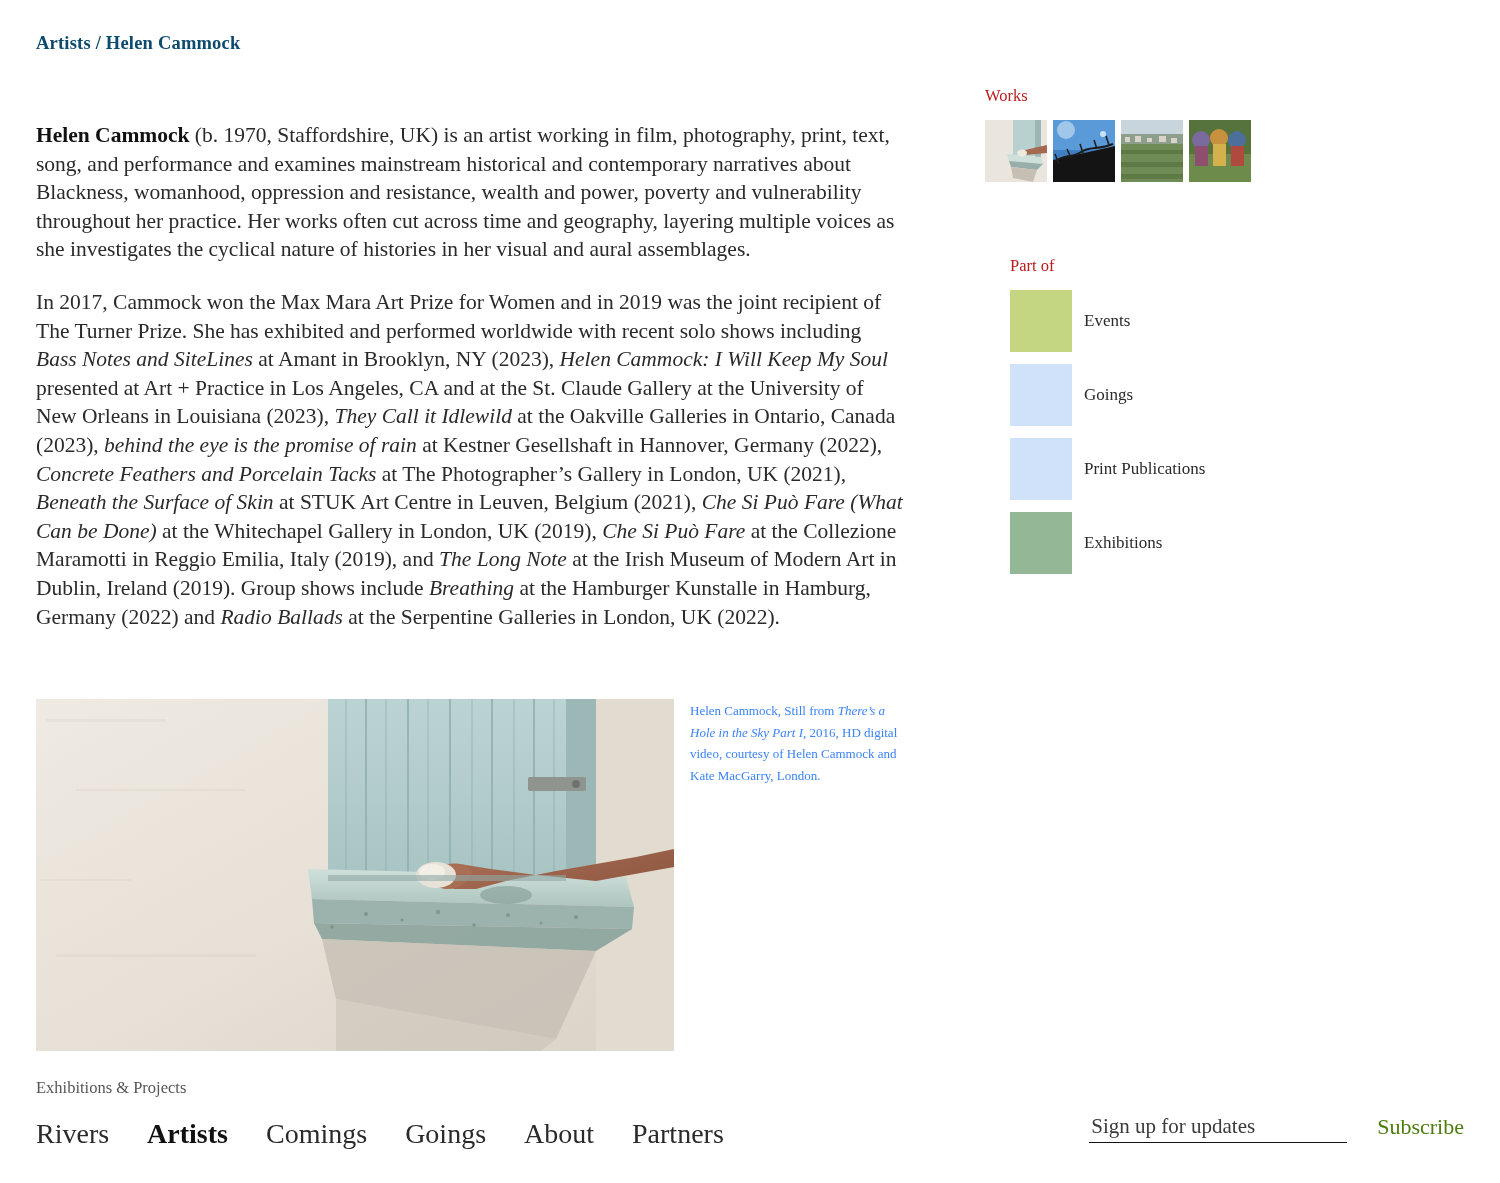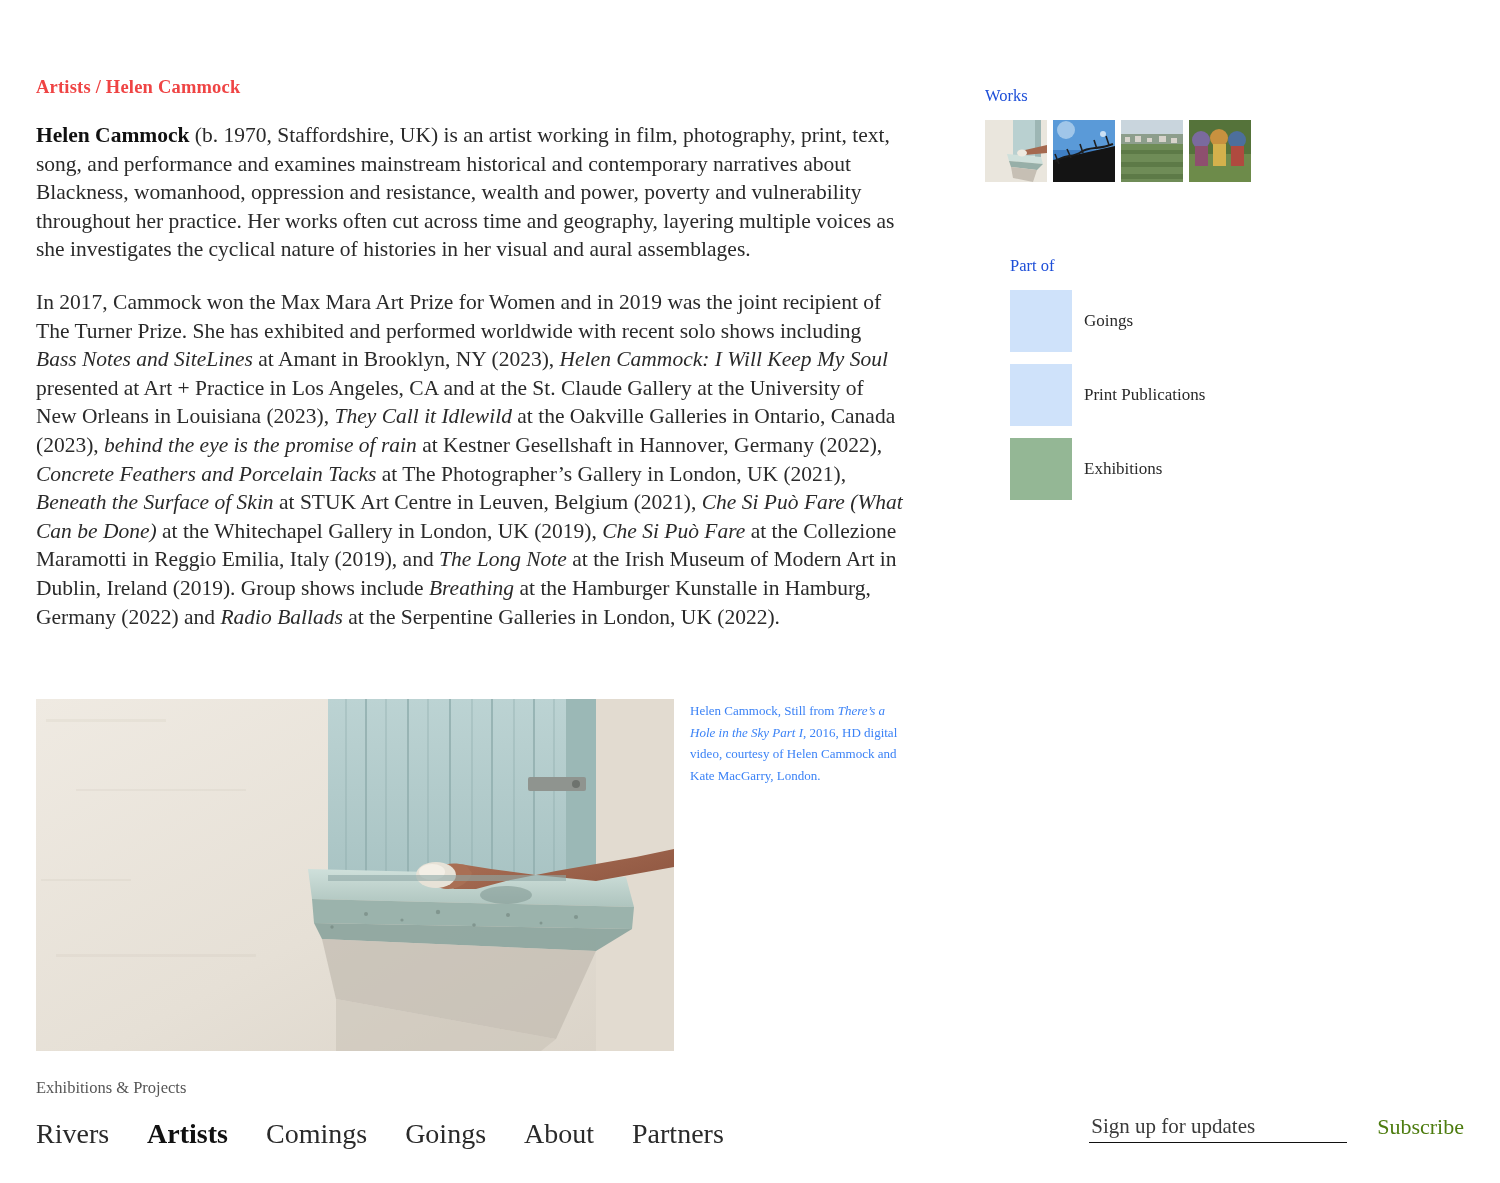--- a/index.html
+++ b/index.html
@@ -20,22 +20,21 @@
   }
 
   
   .breadcrumb {
     position: absolute;
     left: 36px;
     top: 33px;
     font-size: 18.5px;
     font-weight: bold;
     letter-spacing: 0.2px;
-    color: #ef4444;
-    margin-top: 44px;
+    color: #0c4a6e;
   }
 
   
   .main-col {
     position: absolute;
     left: 36px;
     top: 80px;
     width: 868px;
     margin-top: 41px;
   }
@@ -73,21 +72,21 @@
 
   
   .right-col {
     position: absolute;
     left: 985px;
     top: 86px;
     width: 470px;
   }
   .col-label {
     font-size: 16.5px;
-    color: #1d4ed8;
+    color: #b91c1c;
     margin-bottom: 14px;
   }
   .thumbs {
     display: flex;
     gap: 6px;
   }
   .thumb {
     width: 62px;
     height: 62px;
     overflow: hidden;
@@ -352,20 +351,24 @@
           <rect y="46" width="62" height="16" fill="#6d8b4a"></rect>
         </svg>
       </div>
 
     </div>
   </div>
 
   <div class="partof">
     <div class="col-label">Part of</div>
 
+    <div class="swatch-row">
+      <div class="swatch" style="background:#c4d682"></div>
+      <div class="swatch-label">Events</div>
+    </div>
 
     <div class="swatch-row">
       <div class="swatch" style="background:#cfe2fa"></div>
       <div class="swatch-label">Goings</div>
     </div>
 
     <div class="swatch-row">
       <div class="swatch" style="background:#cfe2fa"></div>
       <div class="swatch-label">Print Publications</div>
     </div>

